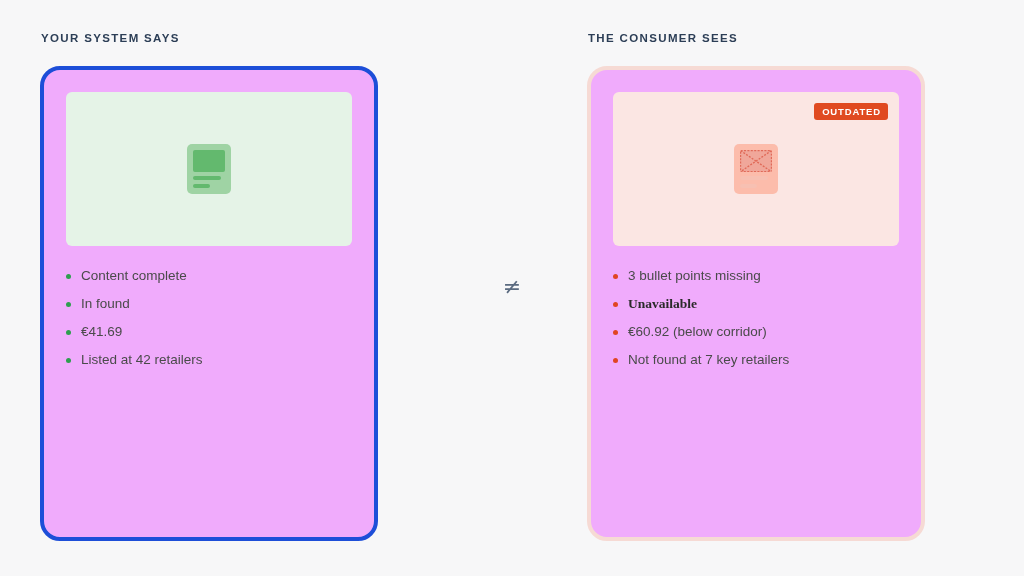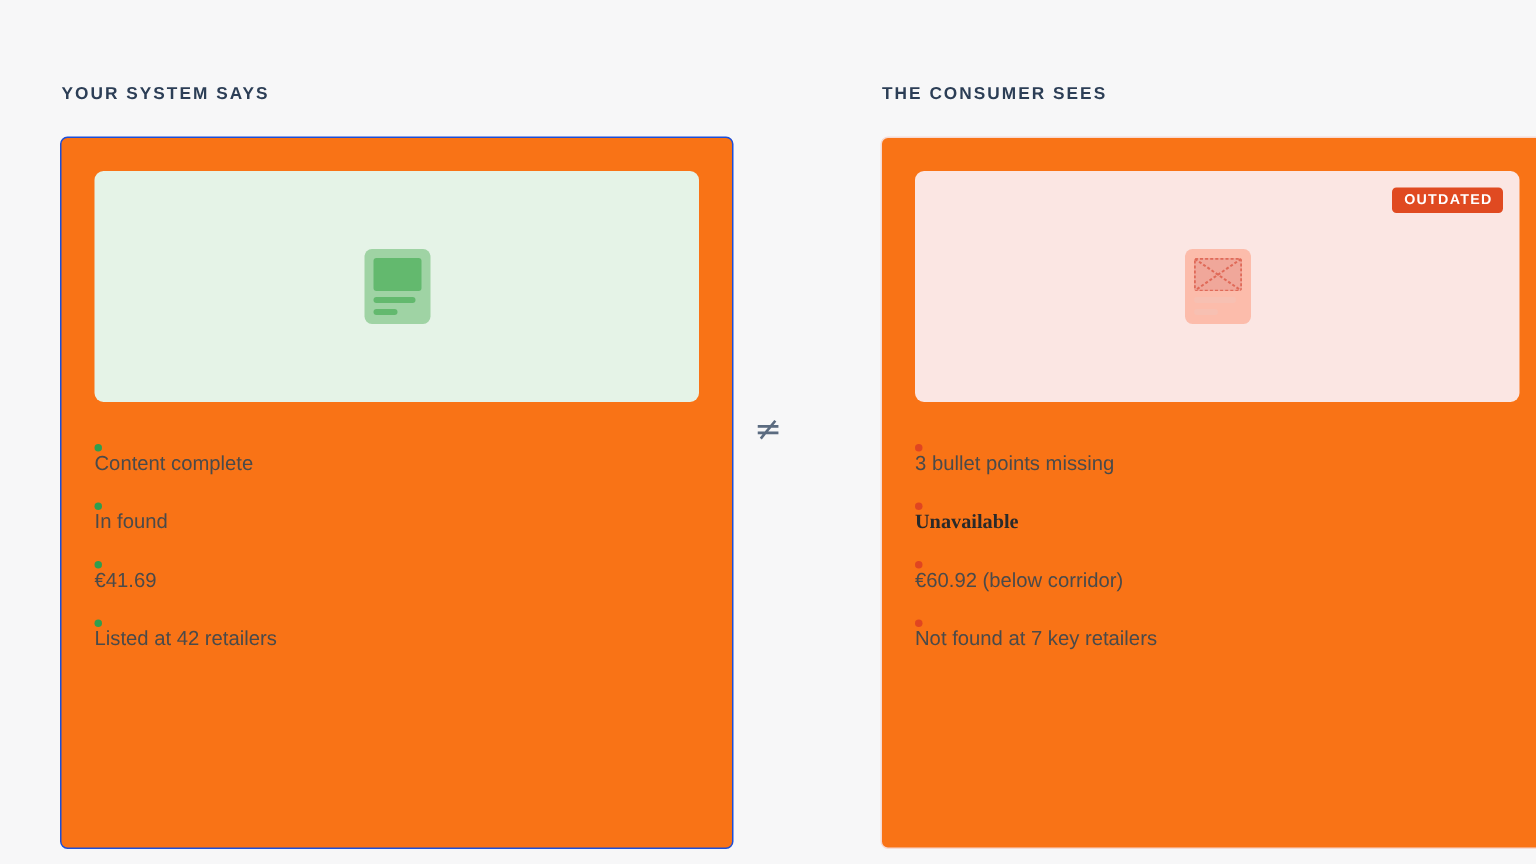--- a/index.html
+++ b/index.html
@@ -14,43 +14,42 @@
     font-family: "Liberation Sans", sans-serif;
     -webkit-font-smoothing: antialiased;
     overflow: hidden;
     position: relative;
   }
 
   
   .column {
     position: absolute;
     top: 30px;
-    width: 449px;
-    margin-top: 25px;
+    width: 338px;
   }
   .column.left  { left: 40px; }
   .column.right { left: 587px; }
 
   .col-heading {
     font-size: 11.5px;
     font-weight: bold;
     letter-spacing: 1.35px;
     color: #2c3e56;
     text-transform: uppercase;
     line-height: 16px;
     padding-left: 1px;
   }
 
   
   .card {
     margin-top: 20px;
     height: 475px;
-    background: #f97316;
-    border: 1px solid #1d4ed8;
-    border-radius: 5px;
+    background: #f0abfc;
+    border: 4px solid #1d4ed8;
+    border-radius: 20px;
     padding: 22px;
   }
   .card.bad {
     border-color: #f6dad4;
   }
 
   
   .media {
     position: relative;
     height: 154px;
@@ -120,21 +119,20 @@
     list-style: none;
     margin-top: 16px;
   }
   .bullets li {
     display: flex;
     align-items: flex-start;
     font-size: 13.5px;
     color: #4a4a4a;
     line-height: 16px;
     padding: 6px 0 6px 0;
-    flex-direction: column;
   }
   .dot {
     width: 5px;
     height: 5px;
     border-radius: 50%;
     flex: 0 0 5px;
     margin: 6px 10px 0 0;
   }
   .dot.good { background: #2e9e4f; }
   .dot.bad  { background: #e04521; }

